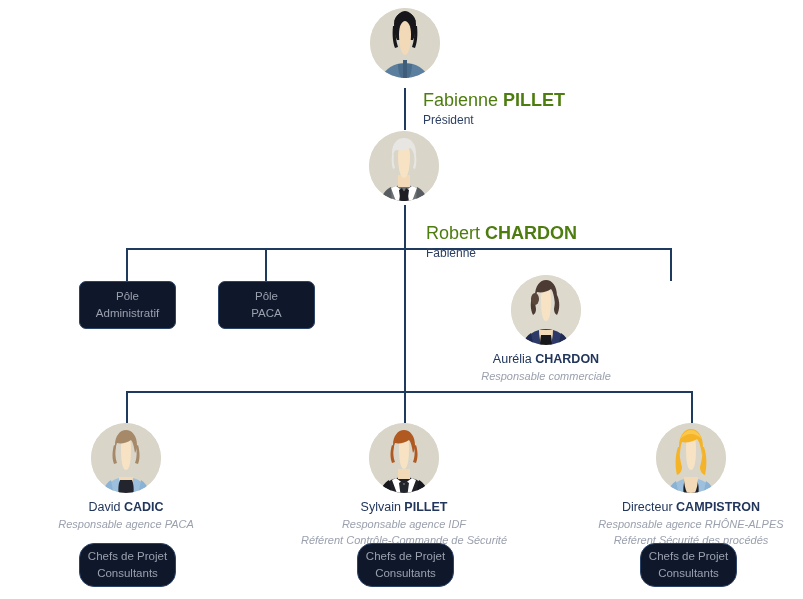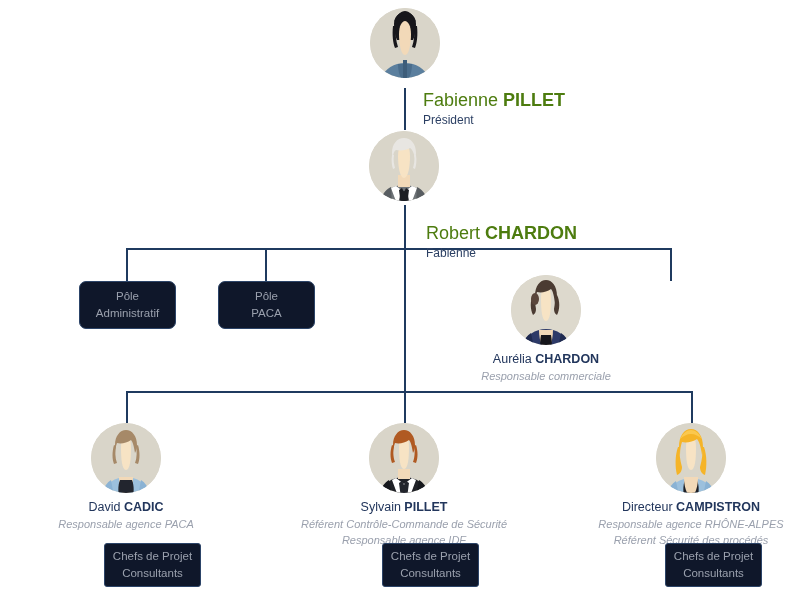--- a/index.html
+++ b/index.html
@@ -73,21 +73,21 @@
     border-radius:7px;
     background:#0f172a;
     display:flex;
     align-items:center;
     justify-content:center;
     text-align:center;
     color:#9aa0ad;
     font-size:11.5px;
     line-height:1.45;
   }
-  .obox.sharp{border-radius:3px;margin-left:25px;}
+  .obox.sharp{border-radius:15px;}
 </style>
 </head>
 <body>
 
 <div id="chart">
 
   <div class="line vline" style="left:404px;top:88px;height:42px;"></div>
 
   <div class="line vline" style="left:404px;top:205px;height:44px;"></div>
 
@@ -216,22 +216,22 @@
         <path d="M33 58l2 4 2-4 3 2-2 15h-6l-2-15z" fill="#22252c"></path>
         <path d="M29 46h12v10H29z" fill="#f2d9b8"></path>
         <path d="M30 24c0-8 2-13 5-13s5 5 5 13c0 11-1 22-5 22s-5-11-5-22z" fill="#f7e3c4"></path>
         <path d="M24 22c0-9 5-15 11-15s11 6 11 15c0 4-1 6-2 8-1-6-2-11-4-13-4 3-10 4-14 3-1 3-2 6-2 10-1-2-1-5 0-8z" fill="#b05a22"></path>
         <path d="M23 22c-2 6-2 13 0 18l3-1c-2-5-2-12-1-16z" fill="#b05a22"></path>
         <path d="M47 22c2 6 2 13 0 18l-3-1c2-5 2-12 1-16z" fill="#b05a22"></path>
       </svg>
     </div>
     <div class="sub-label" style="left:-89px;top:72px;width:248px;">
       <span class="sname"><span>Sylvain </span><b>PILLET</b></span>
+      <span class="srole">Responsable agence IDF</span>
       <span class="srole">Référent Contrôle-Commande de Sécurité</span>
-      <span class="srole">Responsable agence IDF</span>
     </div>
   </div>
 
   <div class="node" style="left:656px;top:423px;">
     <div class="avatar" style="left:0;top:0;width:70px;height:70px;">
       <svg viewBox="0 0 70 70" preserveAspectRatio="xMidYMid slice">
         <circle cx="35" cy="35" r="35" fill="#d9d5c9"></circle>
         <path d="M35 55c-12 0-22 8-25 18h50c-3-10-13-18-25-18z" fill="#9cc0dd"></path>
         <path d="M29 57c-2 5-2 11-1 16h14c1-5 1-11-1-16z" fill="#1d1f26"></path>
         <path d="M28 54c0 10 3 19 7 19s7-9 7-19z" fill="#f2d9b8"></path>

